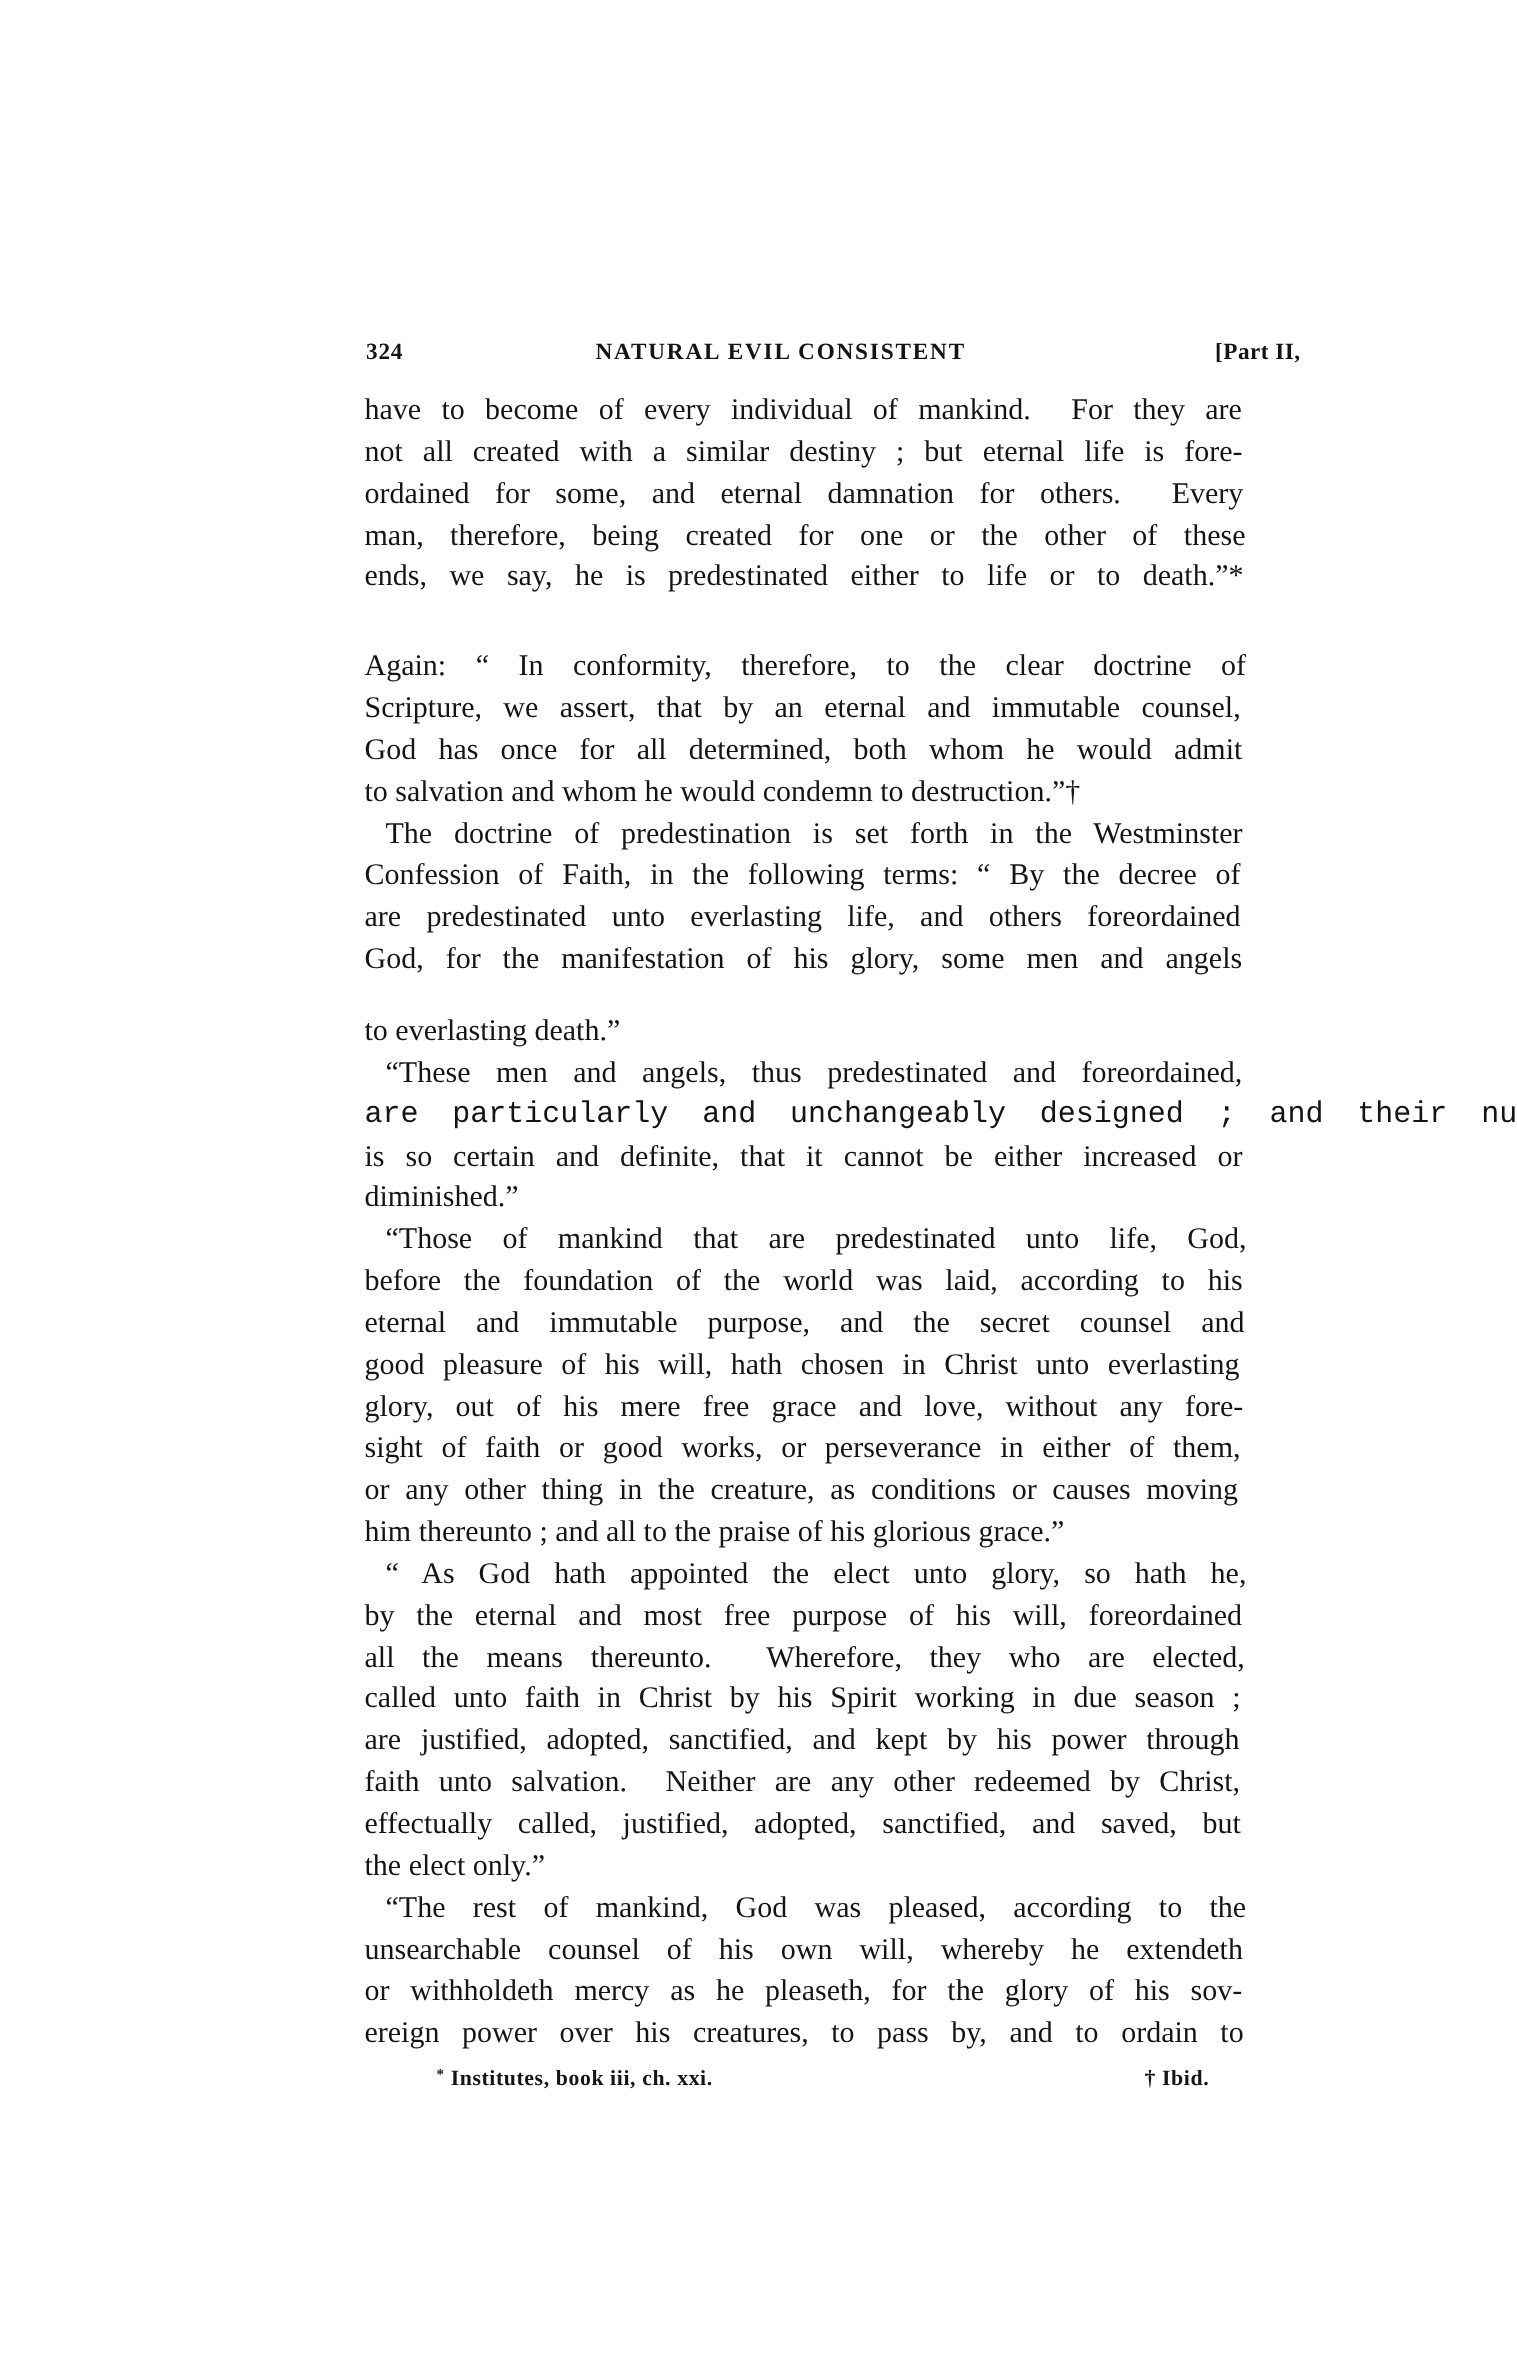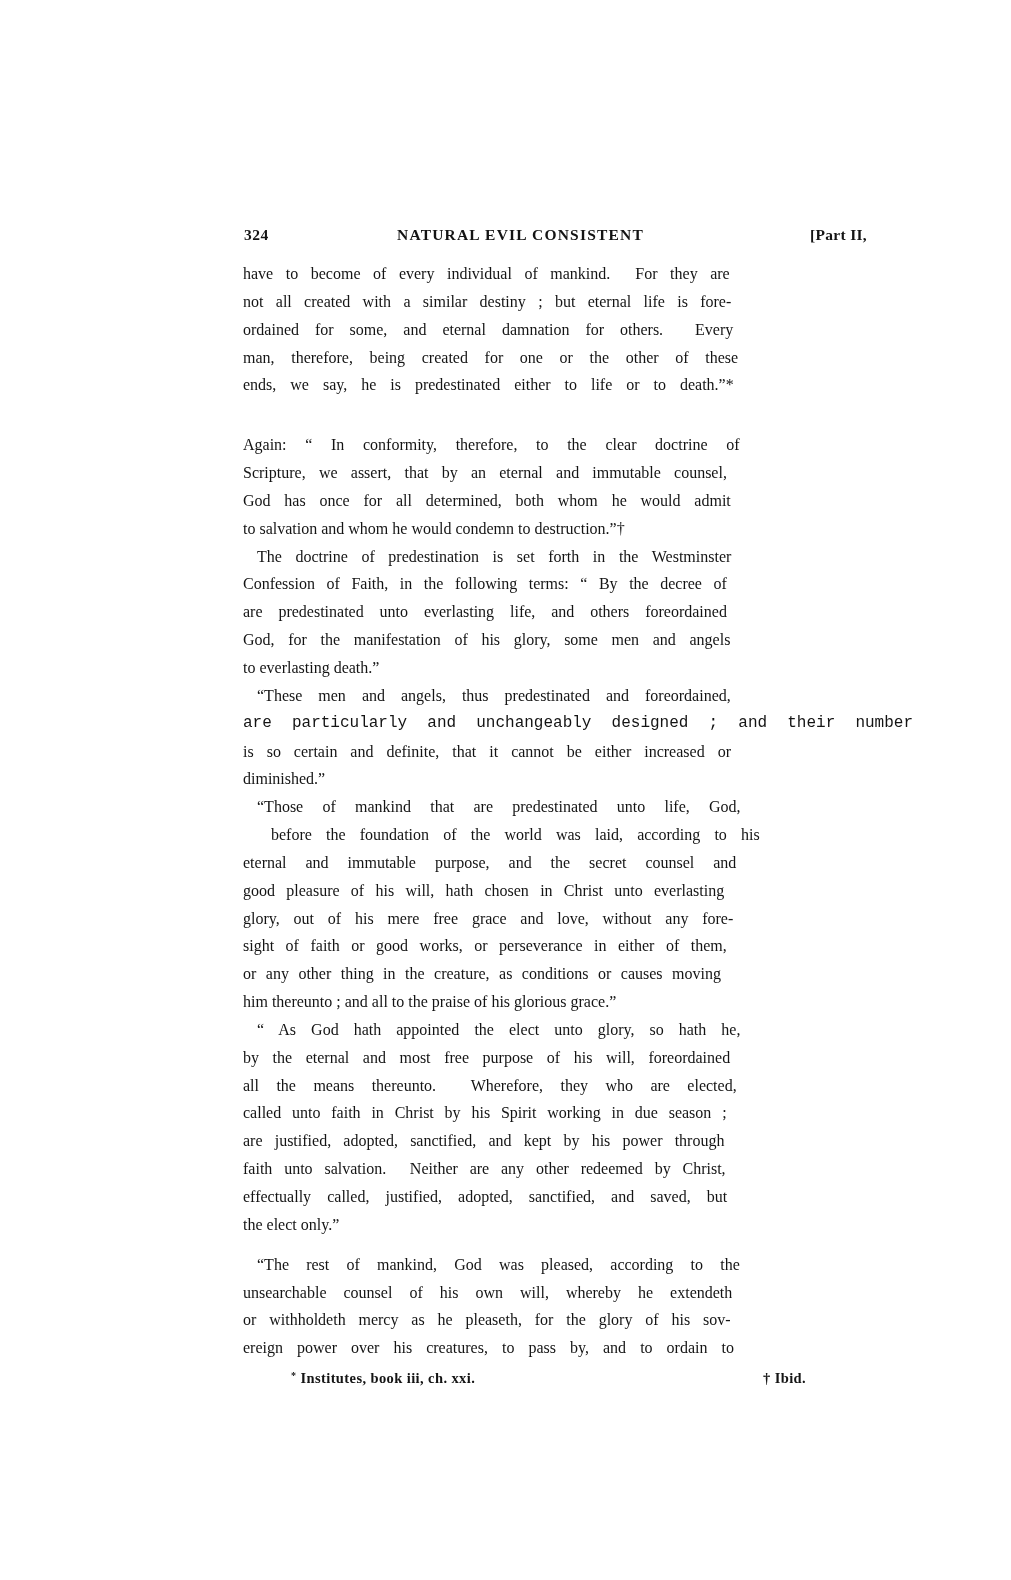--- a/index.html
+++ b/index.html
@@ -40,21 +40,21 @@
     top: 4px;
   }
   .running-head .part {
     position: absolute;
     right: 0;
     top: 4px;
     letter-spacing: 0.3px;
   }
   .body-text {
     margin-top: 14px;
-    font-size: 16px;
+    font-size: 20px;
     line-height: 27.85px;
   }
   .line {
     display: block;
     white-space: nowrap;
     text-align: justify;
     text-align-last: justify;
     height: 27.85px;
     overflow: visible;
   }
@@ -106,42 +106,42 @@
       <span class="line" style="white-space: pre; text-align: left; text-align-last: left; word-spacing: 12.64px;">man, therefore, being created for one or the other of these</span>
       <span class="line" style="white-space: pre; text-align: left; text-align-last: left; word-spacing: 9.97px;">ends, we say, he is predestinated either to life or to death.”*</span>
       <span class="line" style="white-space: pre; text-align: left; text-align-last: left; word-spacing: 14.66px; margin-top: 32px;">Again: “ In conformity, therefore, to the clear doctrine of</span>
       <span class="line" style="white-space: pre; text-align: left; text-align-last: left; word-spacing: 9.24px;">Scripture, we assert, that by an eternal and immutable counsel,</span>
       <span class="line" style="white-space: pre; text-align: left; text-align-last: left; word-spacing: 9.81px;">God has once for all determined, both whom he would admit</span>
       <span class="line last" style="white-space: pre; text-align: left; text-align-last: left;">to salvation and whom he would condemn to destruction.”†</span>
       <span class="line indent" style="white-space: pre; text-align: left; text-align-last: left; word-spacing: 9.58px;">The doctrine of predestination is set forth in the Westminster</span>
       <span class="line" style="white-space: pre; text-align: left; text-align-last: left; word-spacing: 7.55px;">Confession of Faith, in the following terms: “ By the decree of</span>
       <span class="line" style="white-space: pre; text-align: left; text-align-last: left; word-spacing: 11.88px;">are predestinated unto everlasting life, and others foreordained</span>
       <span class="line" style="white-space: pre; text-align: left; text-align-last: left; word-spacing: 9.65px;">God, for the manifestation of his glory, some men and angels</span>
-      <span class="line last" style="white-space: pre; text-align: left; text-align-last: left;">to everlasting death.”</span>
+      <span class="line last" style="white-space: pre; text-align: left; text-align-last: left; margin-top: 20px;">to everlasting death.”</span>
       <span class="line indent" style="white-space: pre; text-align: left; text-align-last: left; word-spacing: 12.02px;">“These men and angels, thus predestinated and foreordained,</span>
       <span class="line" style="white-space: pre; text-align: left; text-align-last: left; word-spacing: 10.54px; font-family: Liberation Mono, monospace;">are particularly and unchangeably designed ; and their number</span>
       <span class="line" style="white-space: pre; text-align: left; text-align-last: left; word-spacing: 8.98px;">is so certain and definite, that it cannot be either increased or</span>
       <span class="line last" style="white-space: pre; text-align: left; text-align-last: left;">diminished.”</span>
       <span class="line indent" style="white-space: pre; text-align: left; text-align-last: left; word-spacing: 15.24px;">“Those of mankind that are predestinated unto life, God,</span>
-      <span class="line" style="white-space: pre; text-align: left; text-align-last: left; word-spacing: 10.17px; margin-left: 28px;">before the foundation of the world was laid, according to his</span>
+      <span class="line" style="white-space: pre; text-align: left; text-align-last: left; word-spacing: 10.17px;">before the foundation of the world was laid, according to his</span>
       <span class="line" style="white-space: pre; text-align: right; text-align-last: left; word-spacing: 14.96px;">eternal and immutable purpose, and the secret counsel and</span>
       <span class="line" style="white-space: pre; text-align: left; text-align-last: left; word-spacing: 7.28px;">good pleasure of his will, hath chosen in Christ unto everlasting</span>
       <span class="line" style="white-space: pre; text-align: left; text-align-last: left; word-spacing: 9.81px;">glory, out of his mere free grace and love, without any fore-</span>
       <span class="line" style="white-space: pre; text-align: left; text-align-last: left; word-spacing: 7.5px;">sight of faith or good works, or perseverance in either of them,</span>
       <span class="line" style="white-space: pre; text-align: left; text-align-last: left; word-spacing: 5.48px;">or any other thing in the creature, as conditions or causes moving</span>
       <span class="line last" style="white-space: pre; text-align: left; text-align-last: left;">him thereunto ; and all to the praise of his glorious grace.”</span>
       <span class="line indent" style="white-space: pre; text-align: left; text-align-last: left; word-spacing: 11.04px;">“ As God hath appointed the elect unto glory, so hath he,</span>
       <span class="line" style="white-space: pre; text-align: left; text-align-last: left; word-spacing: 9.57px;">by the eternal and most free purpose of his will, foreordained</span>
       <span class="line" style="white-space: pre; text-align: left; text-align-last: left; word-spacing: 13.42px;">all the means thereunto.  Wherefore, they who are elected,</span>
       <span class="line" style="white-space: pre; text-align: left; text-align-last: left; word-spacing: 6.82px;">called unto faith in Christ by his Spirit working in due season ;</span>
       <span class="line" style="white-space: pre; text-align: left; text-align-last: left; word-spacing: 8.17px;">are justified, adopted, sanctified, and kept by his power through</span>
       <span class="line" style="white-space: pre; text-align: left; text-align-last: left; word-spacing: 7.83px;">faith unto salvation.  Neither are any other redeemed by Christ,</span>
       <span class="line" style="white-space: pre; text-align: left; text-align-last: left; word-spacing: 12.1px;">effectually called, justified, adopted, sanctified, and saved, but</span>
       <span class="line last" style="white-space: pre; text-align: left; text-align-last: left;">the elect only.”</span>
-      <span class="line indent" style="white-space: pre; text-align: left; text-align-last: left; word-spacing: 13.21px; margin-top: 12px;">“The rest of mankind, God was pleased, according to the</span>
+      <span class="line indent" style="white-space: pre; text-align: left; text-align-last: left; word-spacing: 13.21px;">“The rest of mankind, God was pleased, according to the</span>
       <span class="line" style="white-space: pre; text-align: left; text-align-last: left; word-spacing: 13.01px;">unsearchable counsel of his own will, whereby he extendeth</span>
       <span class="line" style="white-space: pre; text-align: left; text-align-last: left; word-spacing: 8.86px;">or withholdeth mercy as he pleaseth, for the glory of his sov-</span>
       <span class="line" style="white-space: pre; text-align: center; text-align-last: left; word-spacing: 10.03px;">ereign power over his creatures, to pass by, and to ordain to</span>
     </div>
 
   <div class="footnotes">
     <span class="fn1"><sup class="mark">*</sup> <span>Institutes, book iii, ch. xxi.</span></span>
     <span class="fn2"><span>†</span> <span>Ibid.</span></span>
   </div>
 </div>

